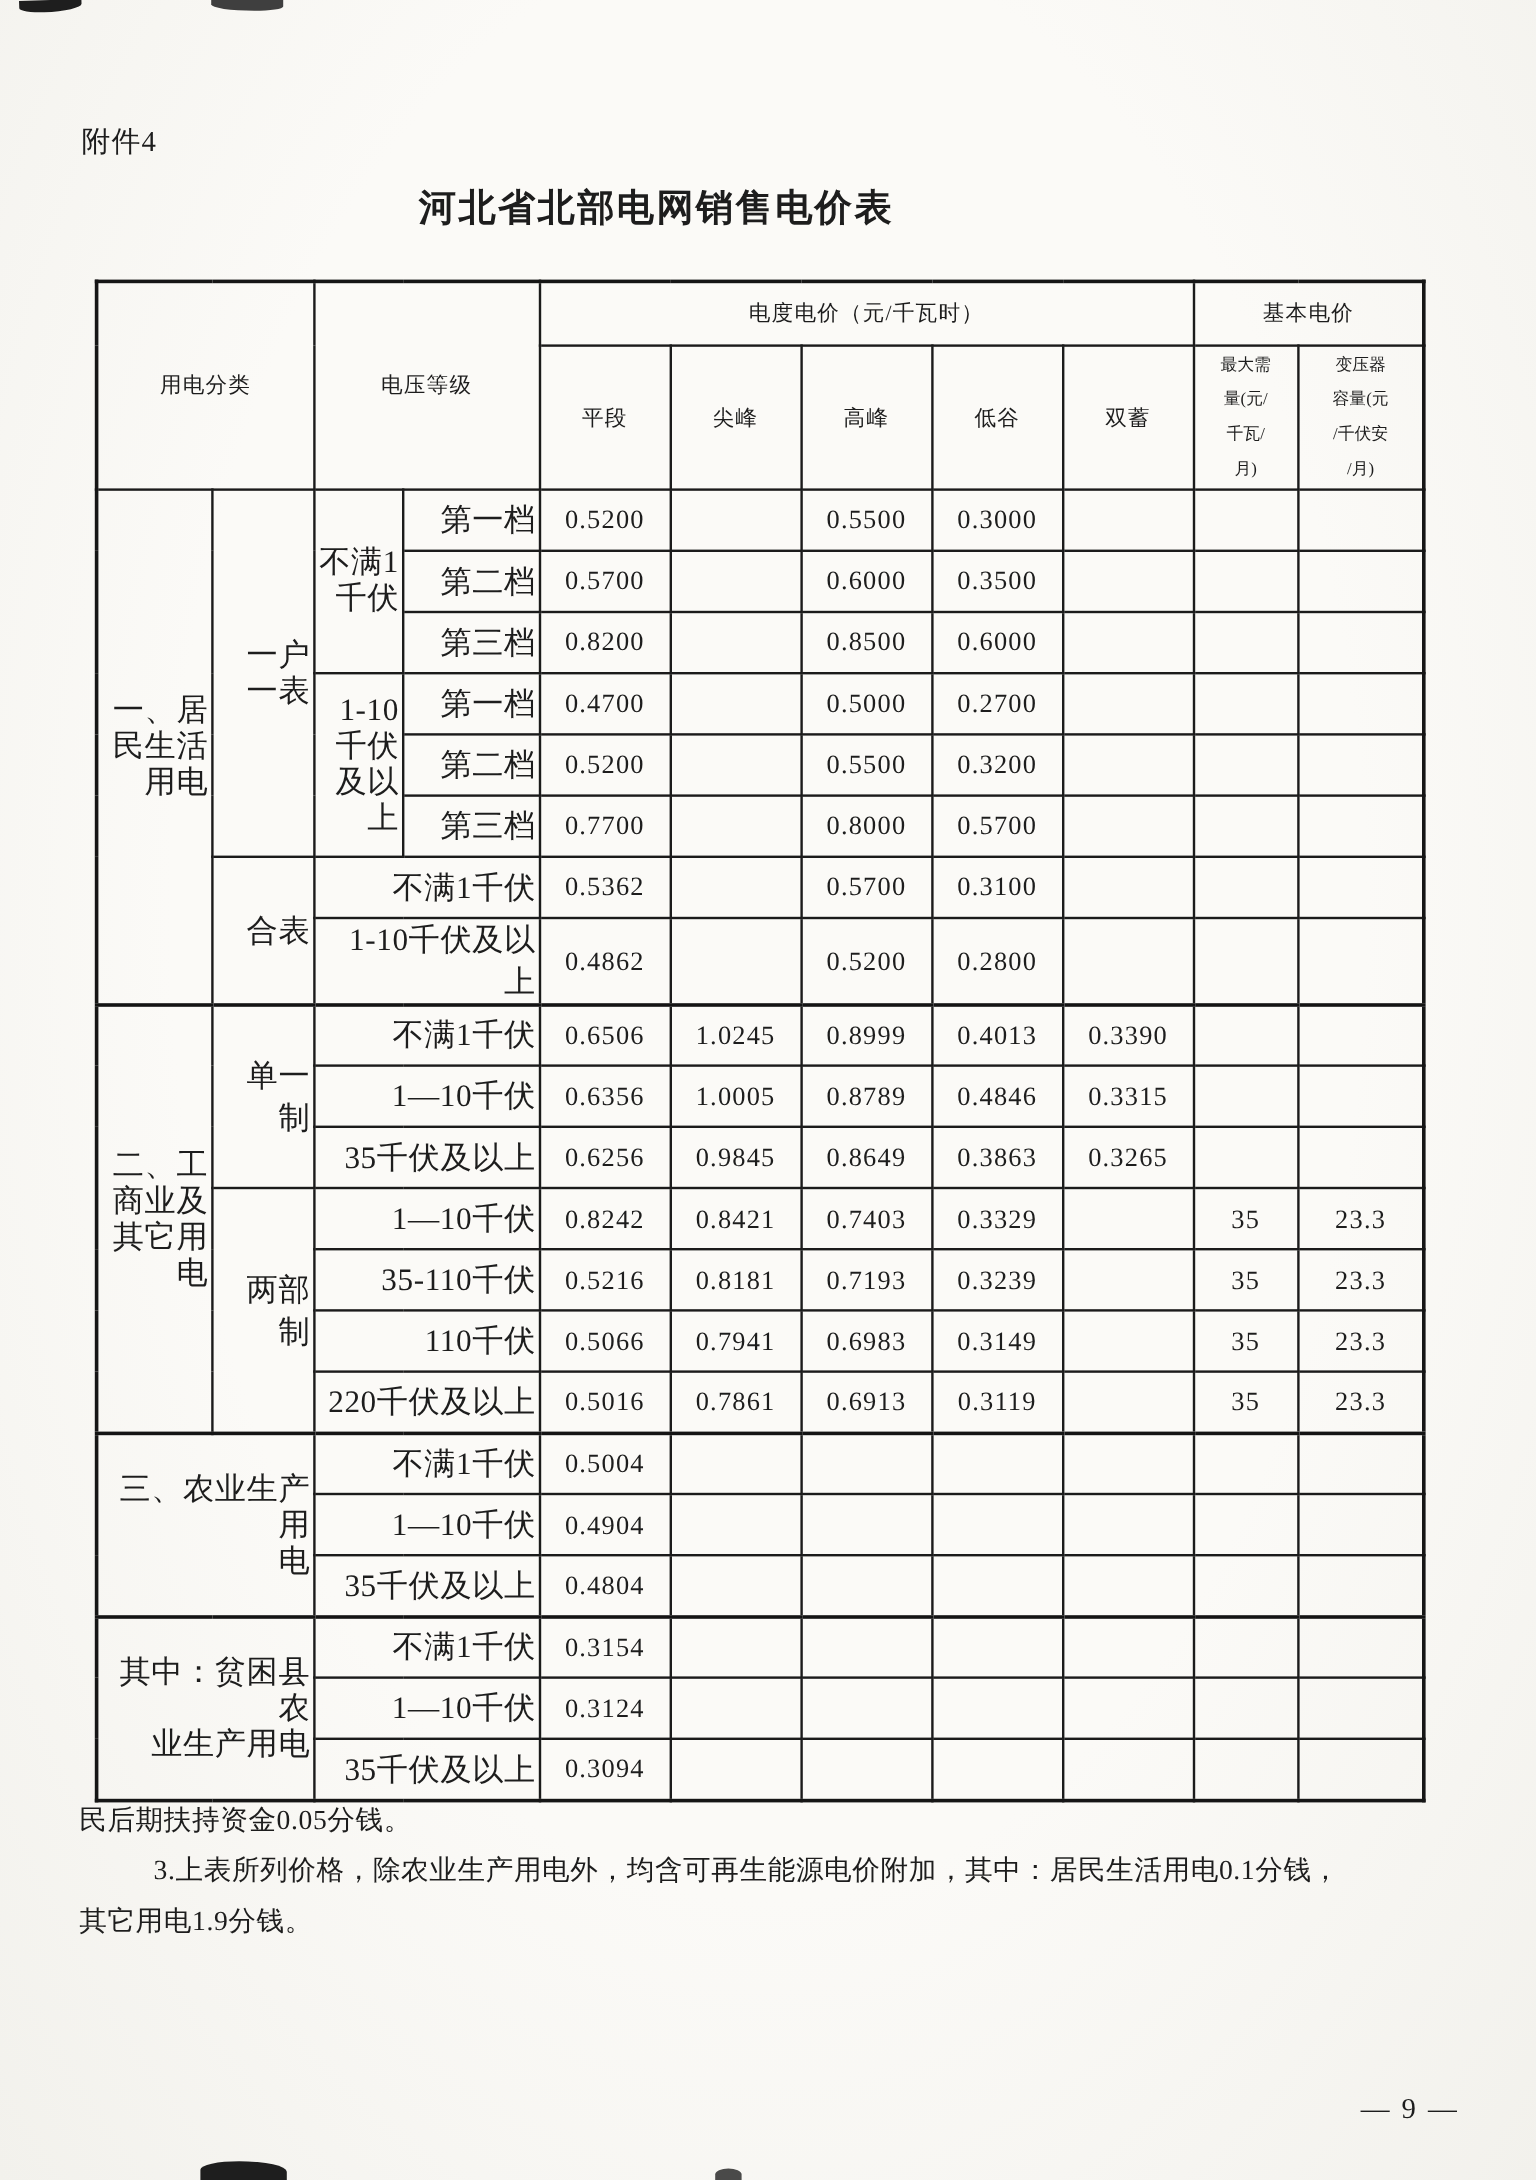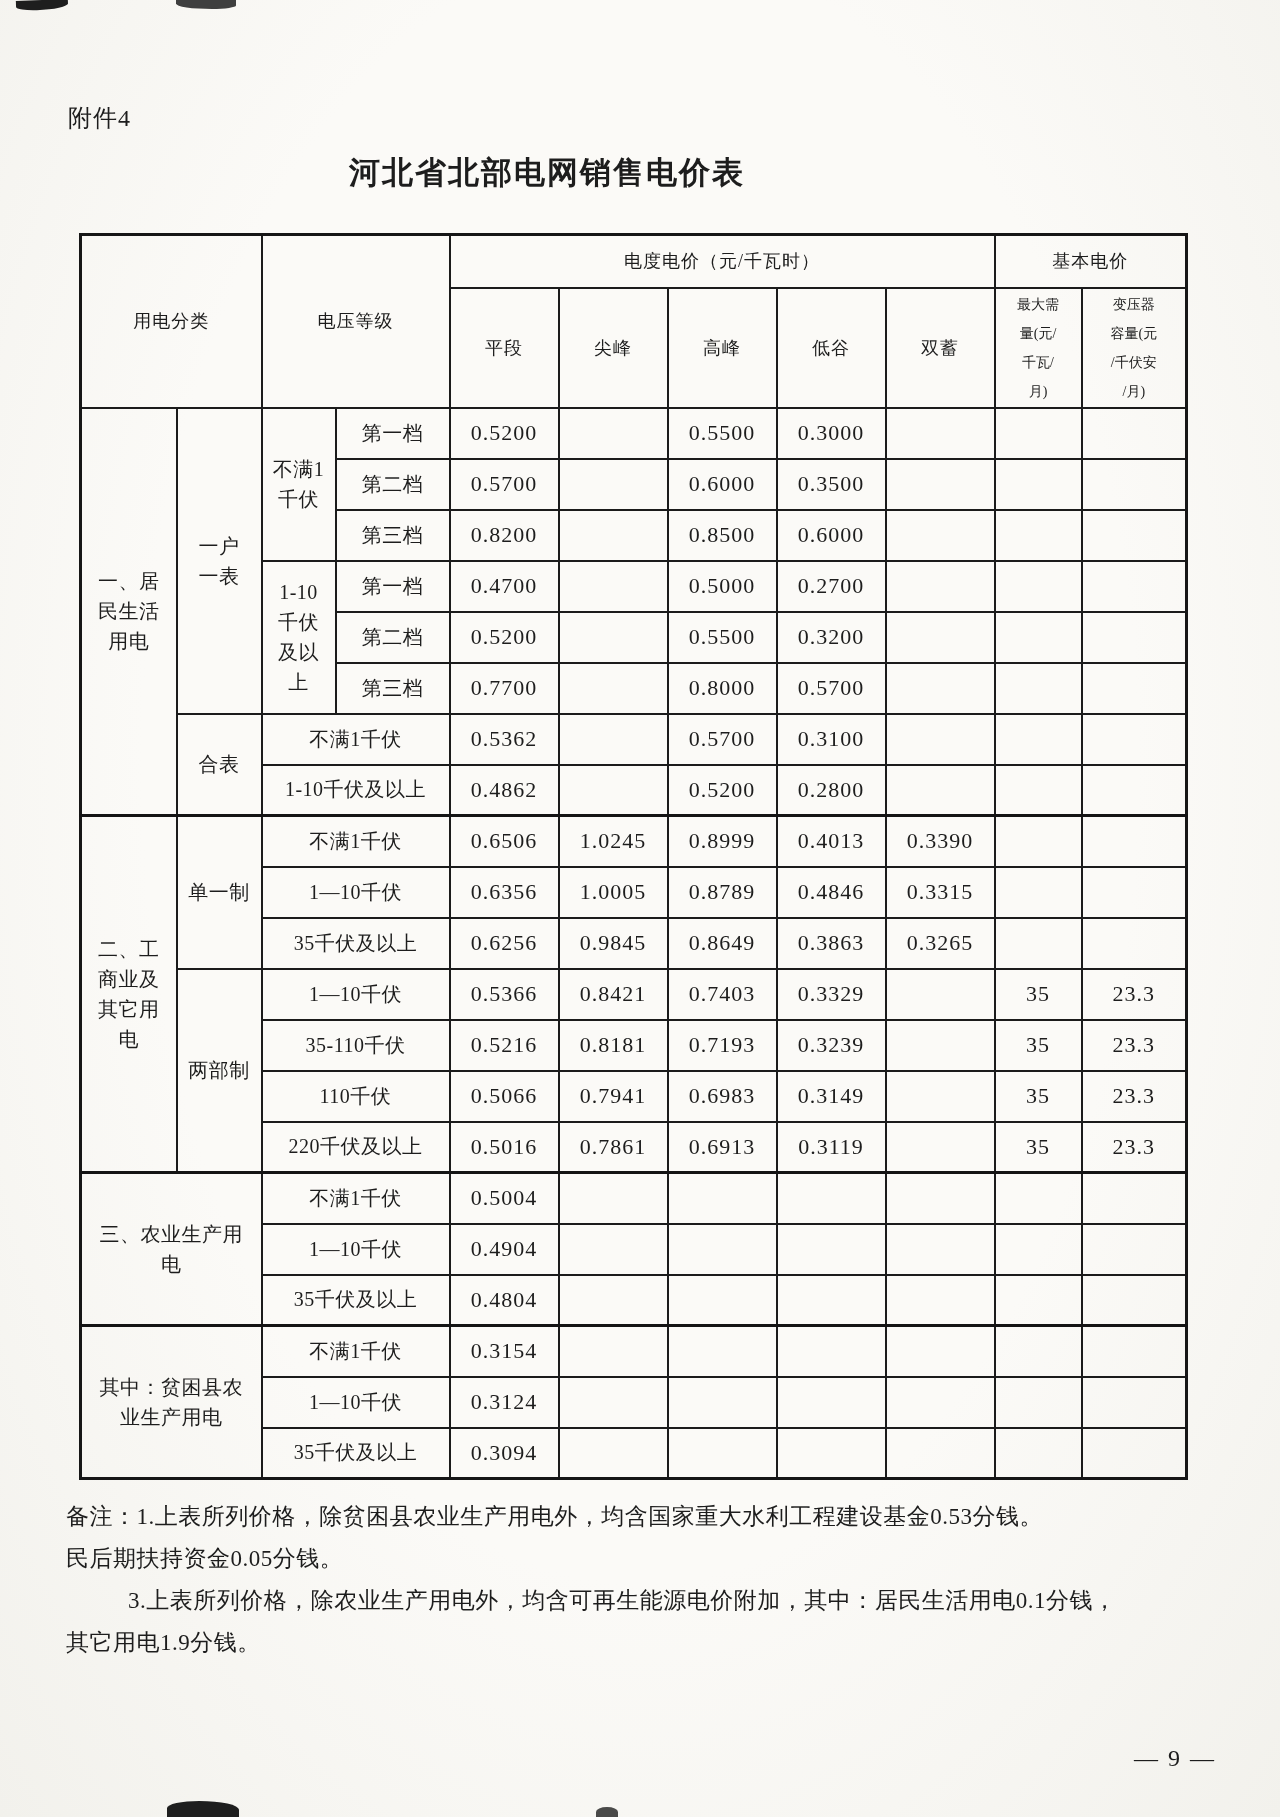--- a/index.html
+++ b/index.html
@@ -23,21 +23,21 @@
   .price th,.price td{
     border:2px solid #1b1b1b;text-align:center;vertical-align:middle;
     padding:0 2px;font-weight:normal;overflow:hidden;
   }
   .price tr.h1{height:53px;}
   .price tr.h2{height:120px;}
   .price tr.dr{height:51px;}
   .price tr.sec>td{border-top:3px solid #141414;}
   th{font-size:18px;letter-spacing:1px;}
   th.multi{white-space:pre-line;font-size:14px;line-height:29px;letter-spacing:0;}
-  td.lbl{font-size:20px;letter-spacing:0.5px;}
+  td.lbl{font-size:26px;letter-spacing:0.5px;text-align:right;}
   .pre{white-space:pre-line;line-height:30px;}
   td.num{font-size:22px;letter-spacing:1px;}
   .notes{position:absolute;left:66px;top:1496px;width:1154px;font-size:23px;line-height:42px;letter-spacing:0.5px;}
   .notes .indent{padding-left:62px;}
   .page-number{position:absolute;left:1040px;top:1745px;width:176px;text-align:right;font-size:24px;letter-spacing:2px;}
 </style>
 </head>
 <body>
 
 <div class="artifact" style="left:16px;top:0;width:52px;height:10px;border-radius:0 0 60% 40%;transform:rotate(-2deg);"></div>
@@ -209,21 +209,21 @@
     <td class="num">0.9845</td>
     <td class="num">0.8649</td>
     <td class="num">0.3863</td>
     <td class="num">0.3265</td>
     <td class="num"></td>
     <td class="num"></td>
   </tr>
   <tr class="dr">
     <td class="lbl" rowspan="4">两部制</td>
     <td class="lbl" colspan="2">1—10千伏</td>
-    <td class="num">0.5366</td>
+    <td class="num">0.8242</td>
     <td class="num">0.8421</td>
     <td class="num">0.7403</td>
     <td class="num">0.3329</td>
     <td class="num"></td>
     <td class="num">35</td>
     <td class="num">23.3</td>
   </tr>
   <tr class="dr">
     <td class="lbl" colspan="2">35-110千伏</td>
     <td class="num">0.5216</td>
@@ -317,19 +317,18 @@
     <td class="num"></td>
     <td class="num"></td>
     <td class="num"></td>
     <td class="num"></td>
     <td class="num"></td>
   </tr>
   </tbody>
 </table>
 
 <div class="notes">
-  <div>备注：1.上表所列价格，除贫困县农业生产用电外，均含国家重大水利工程建设基金0.53分钱。</div>
   <div>民后期扶持资金0.05分钱。</div>
   <div class="indent">3.上表所列价格，除农业生产用电外，均含可再生能源电价附加，其中：居民生活用电0.1分钱，</div>
   <div>其它用电1.9分钱。</div>
 </div>
 
 <div class="page-number">— 9 —</div>
 
 </body></html>

